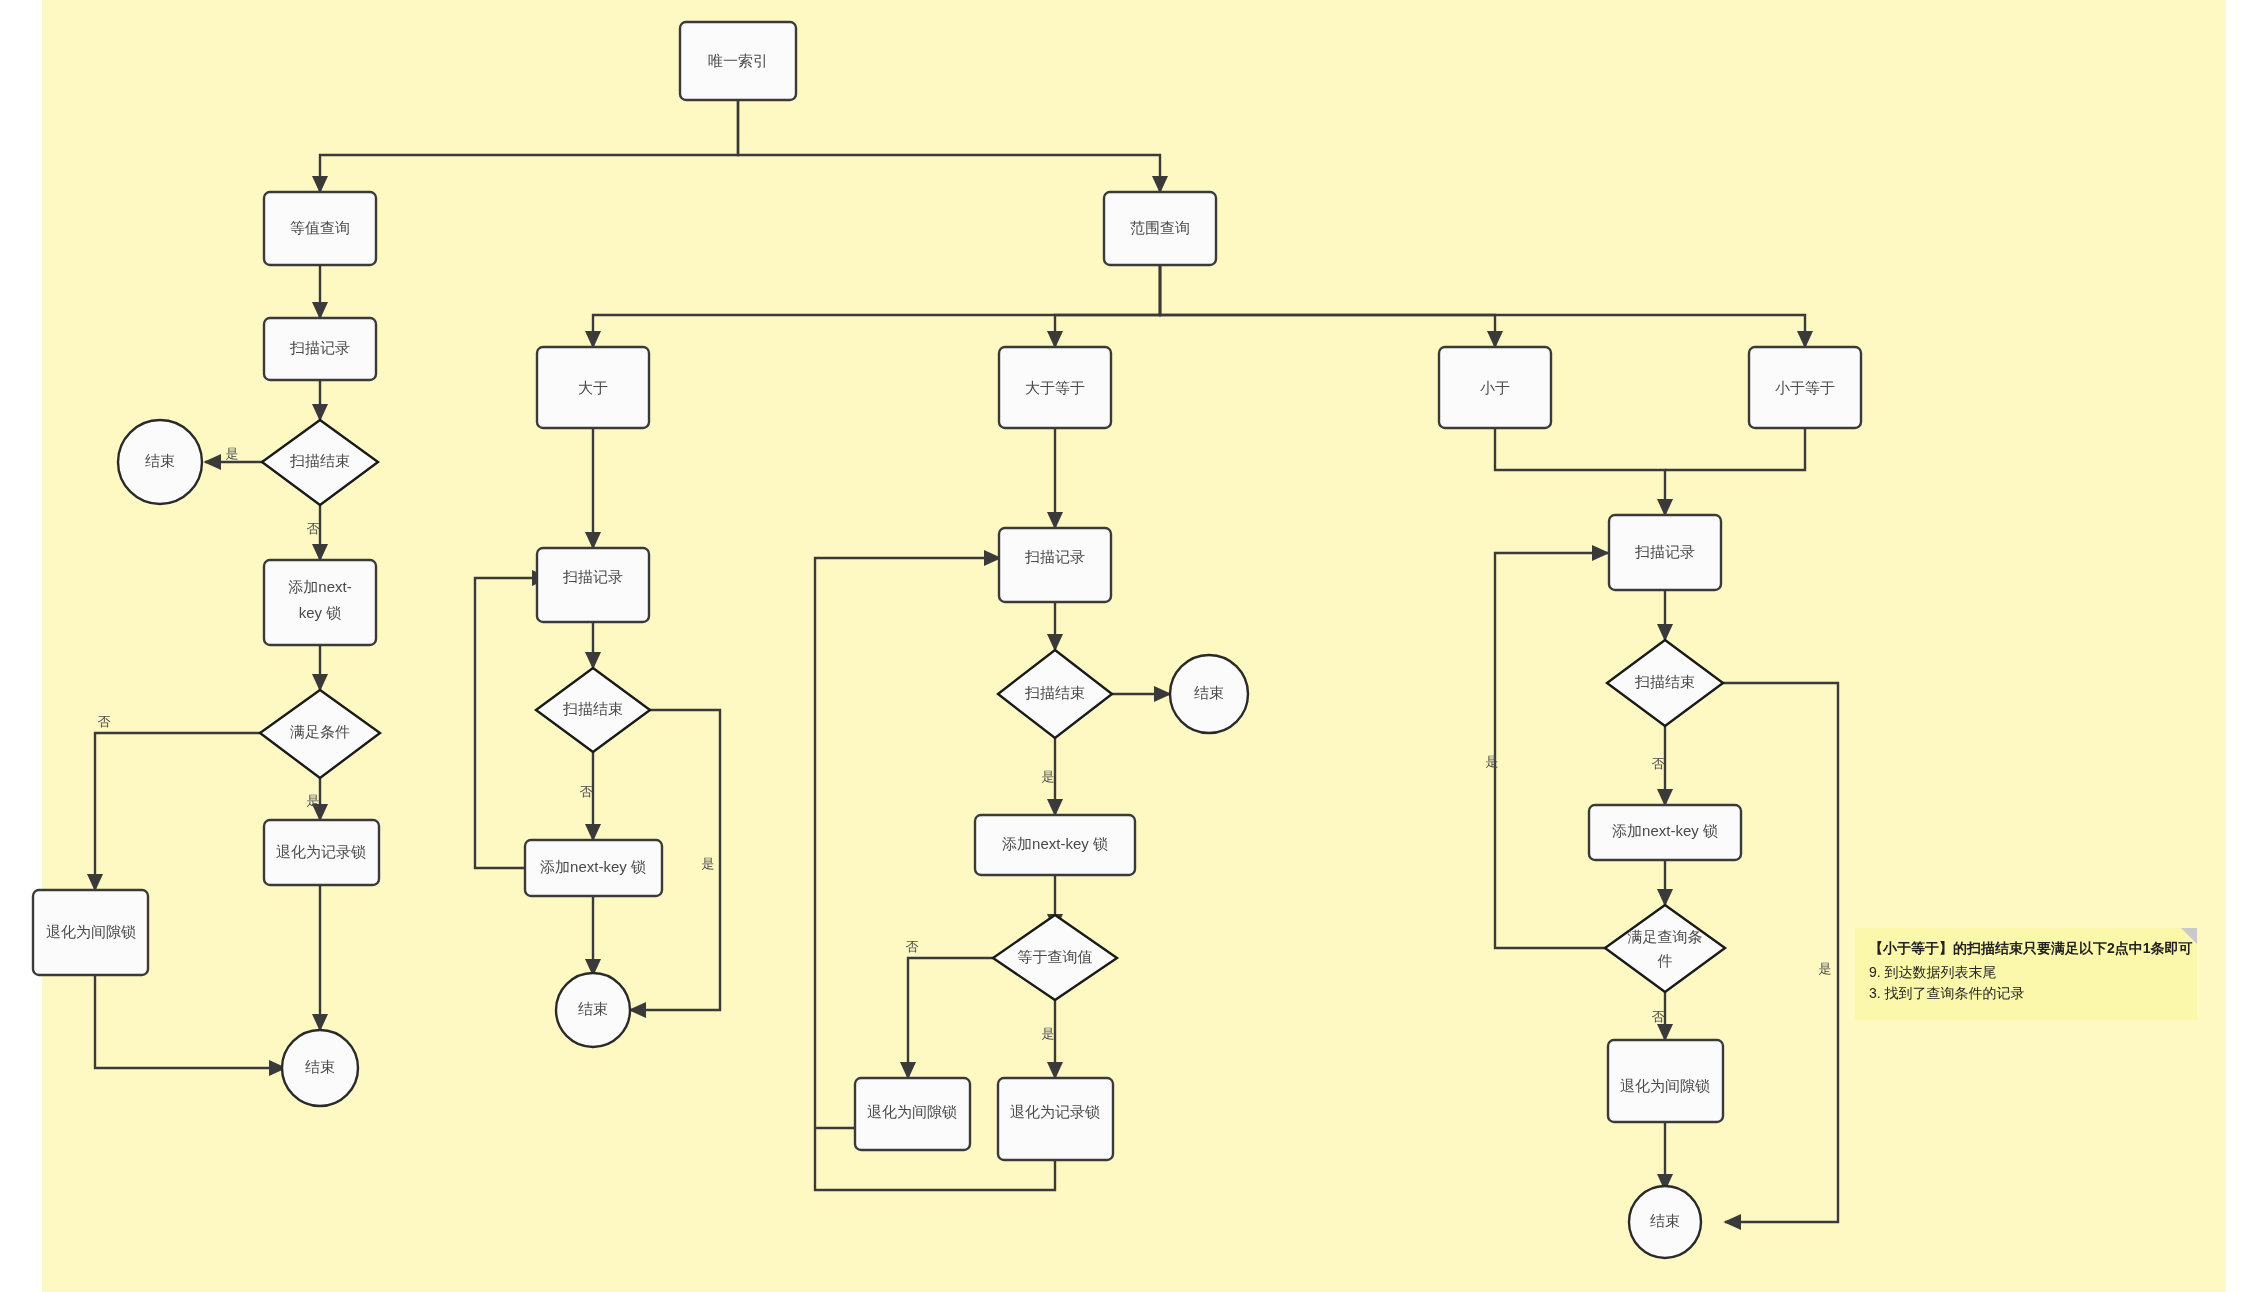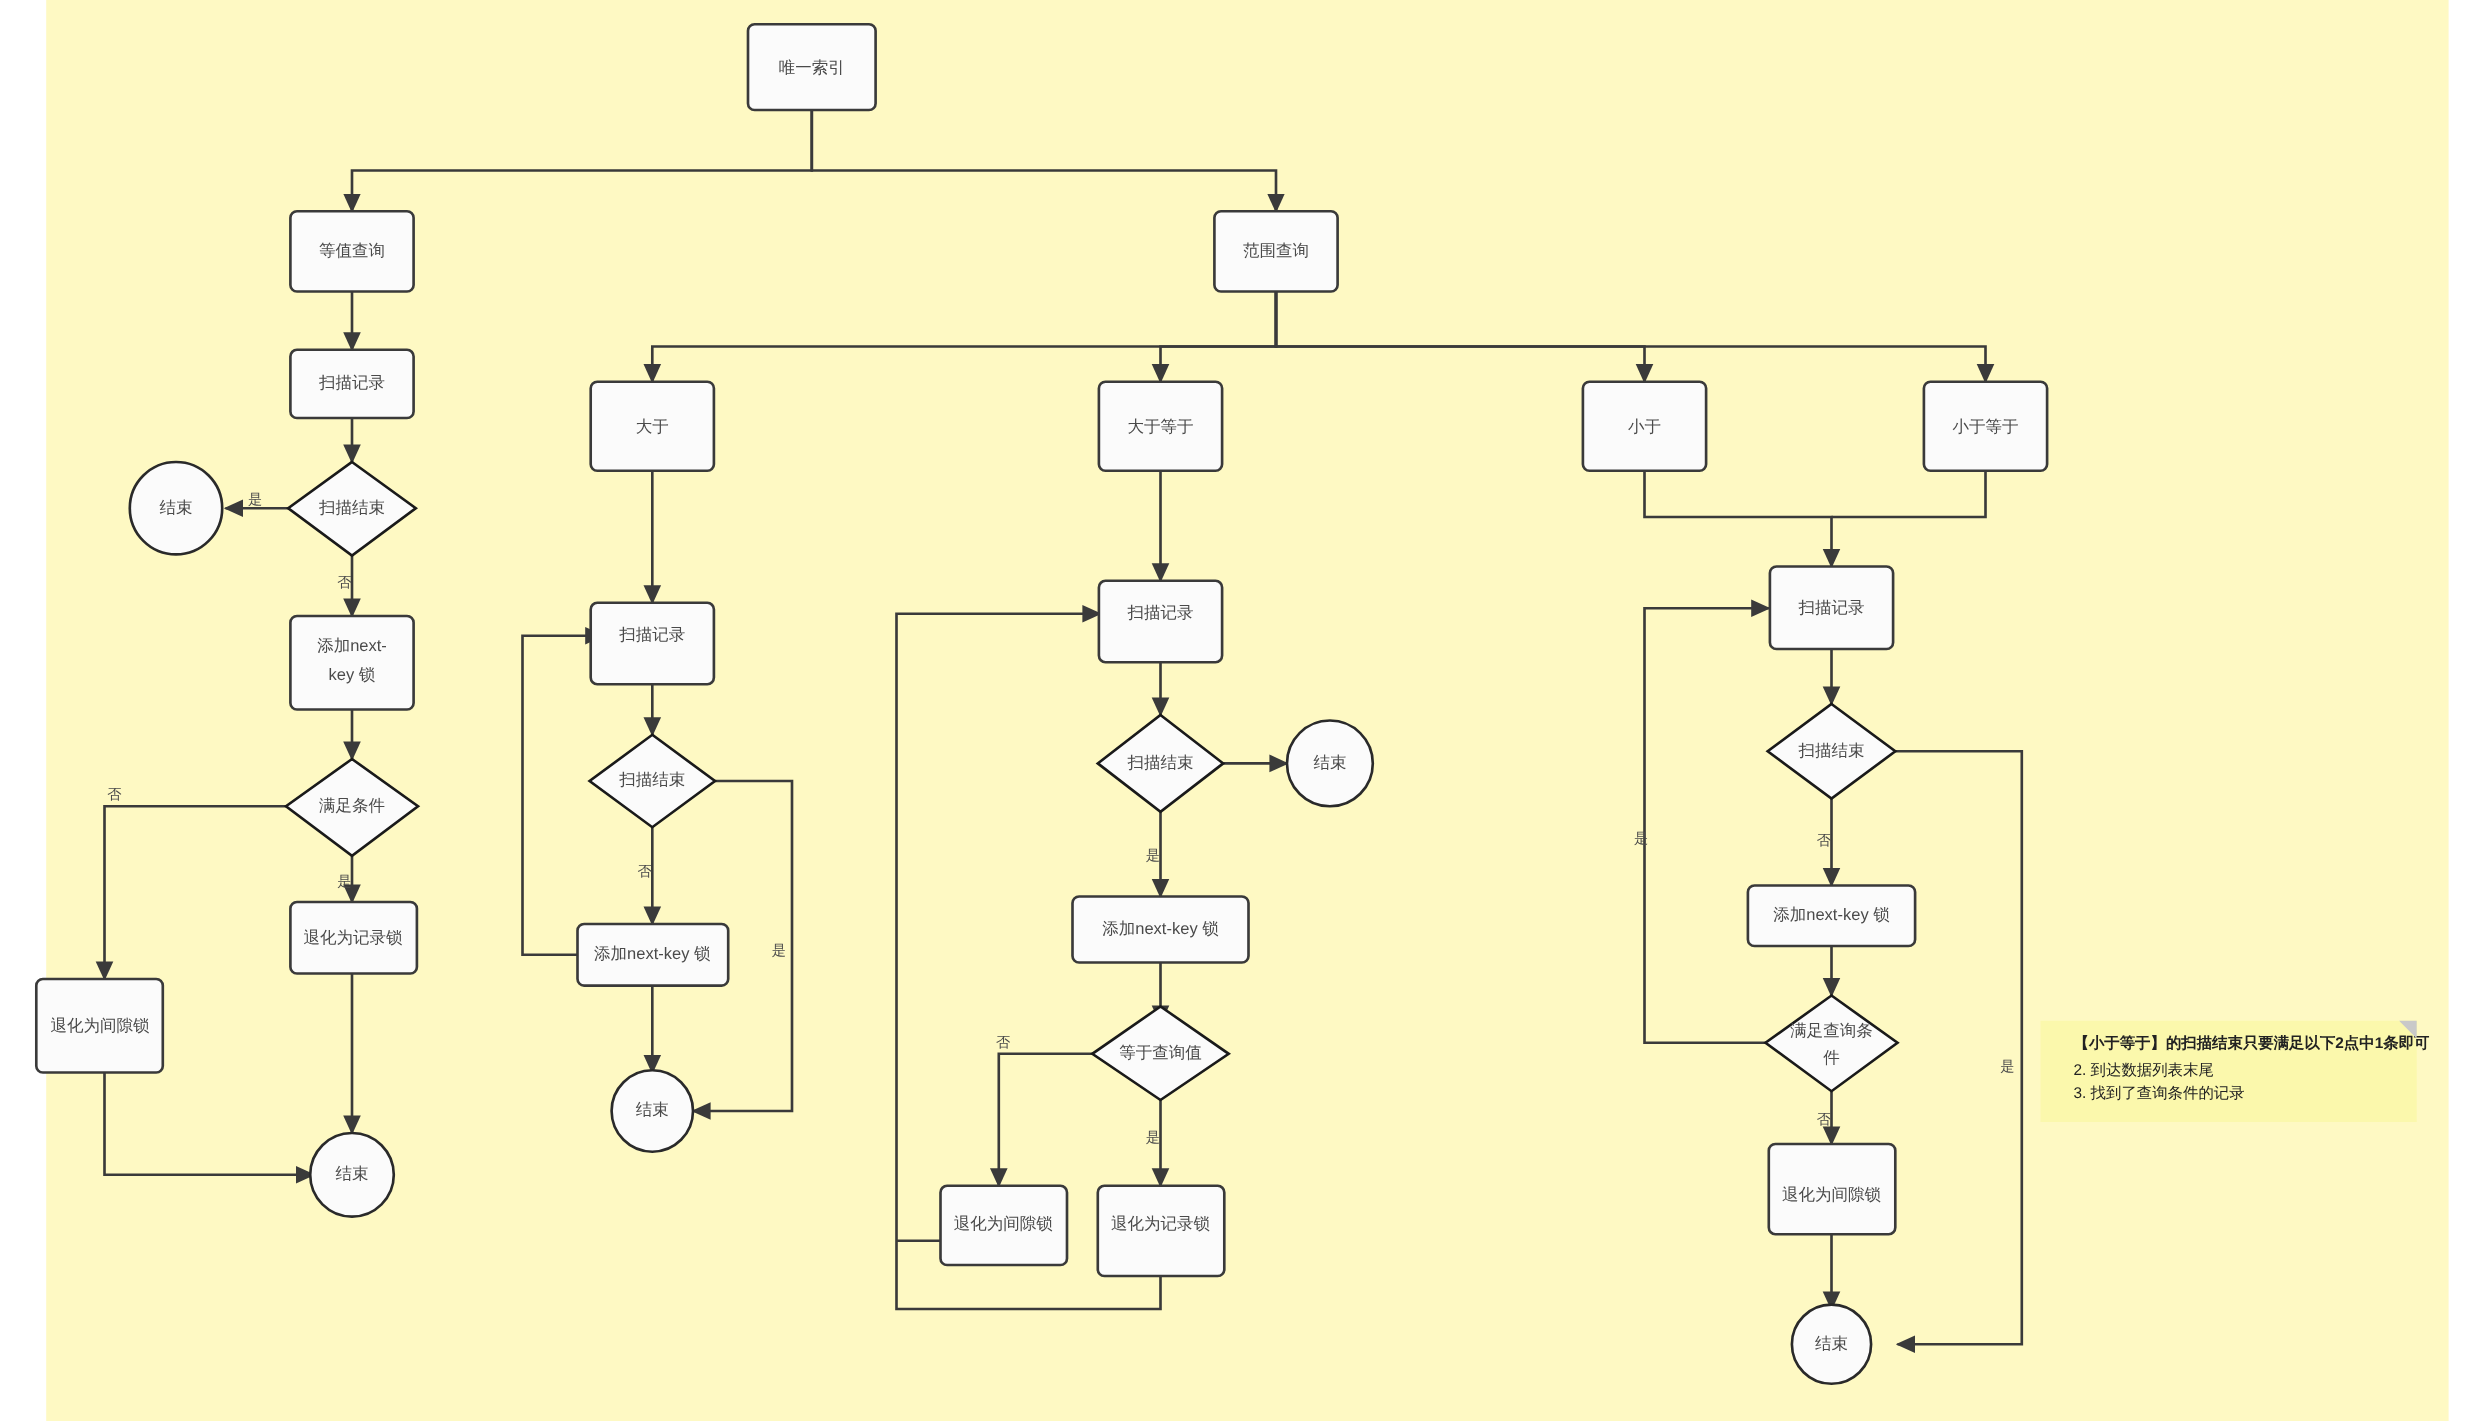--- a/index.html
+++ b/index.html
@@ -9,21 +9,21 @@
   #canvas::after{content:"";position:absolute;right:0;top:0;width:38px;height:1292px;background:#ffffff;}
   svg#flow{position:absolute;left:0;top:0;width:2264px;height:1292px;}
   .shape{fill:#fbfbfb;stroke:#3a3a3a;stroke-width:2.4;}
   .shape-dia{fill:#fbfbfb;stroke:#1a1a1a;stroke-width:2.4;}
   .shape-circ{fill:#fbfbfb;stroke:#2a2a2a;stroke-width:2.4;}
   .edge{fill:none;stroke:#3a3a3a;stroke-width:2.4;}
   .nodetext{font-family:"Liberation Sans","DejaVu Sans",sans-serif;font-size:15px;fill:#4a4a4a;
             text-anchor:middle;dominant-baseline:middle;}
   .edgelabel{font-family:"Liberation Sans","DejaVu Sans",sans-serif;font-size:13px;fill:#4a4a4a;
              text-anchor:middle;dominant-baseline:middle;}
-  .note{position:absolute;background:#fbf8ac;border:0;padding:10px 14px 14px 30px;
+  .note{position:absolute;background:#fbf8ac;border:0;padding:10px 14px 14px 14px;
         font-family:"Liberation Sans","DejaVu Sans",sans-serif;font-size:14px;color:#222;
         line-height:1.55;box-sizing:border-box;}
   .note .note-title{font-weight:bold;margin-bottom:2px;}
   .note .note-line{white-space:nowrap;}
   .note-fold{position:absolute;right:0;top:0;width:0;height:0;
              border-left:16px solid transparent;border-top:16px solid #c9c9c9;}
 </style>
 </head>
 <body>
 
@@ -189,17 +189,17 @@
   <rect class="shape" x="1608" y="1040" width="115" height="82" rx="6"></rect>
   <text class="nodetext" x="1665" y="1087">退化为间隙锁</text>
 
   <circle class="shape-circ" cx="1665" cy="1222" r="36"></circle>
   <text class="nodetext" x="1665" y="1222">结束</text>
 </svg>
 
 <div class="note" style="left:1855px; top:928px; width:342px; height:92px;">
   <div class="note-fold"></div>
   <div class="note-title note-line">【小于等于】的扫描结束只要满足以下2点中1条即可</div>
-  <div class="note-line">2. 到达数据列表末尾</div>
+  <div class="note-line">9. 到达数据列表末尾</div>
   <div class="note-line">3. 找到了查询条件的记录</div>
 </div>
 
 </div>
 
 </body></html>

